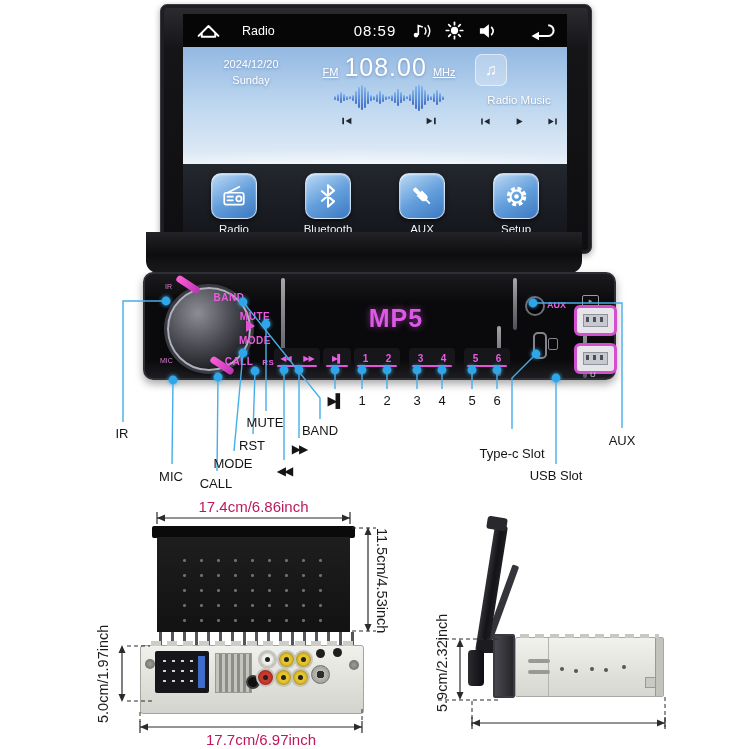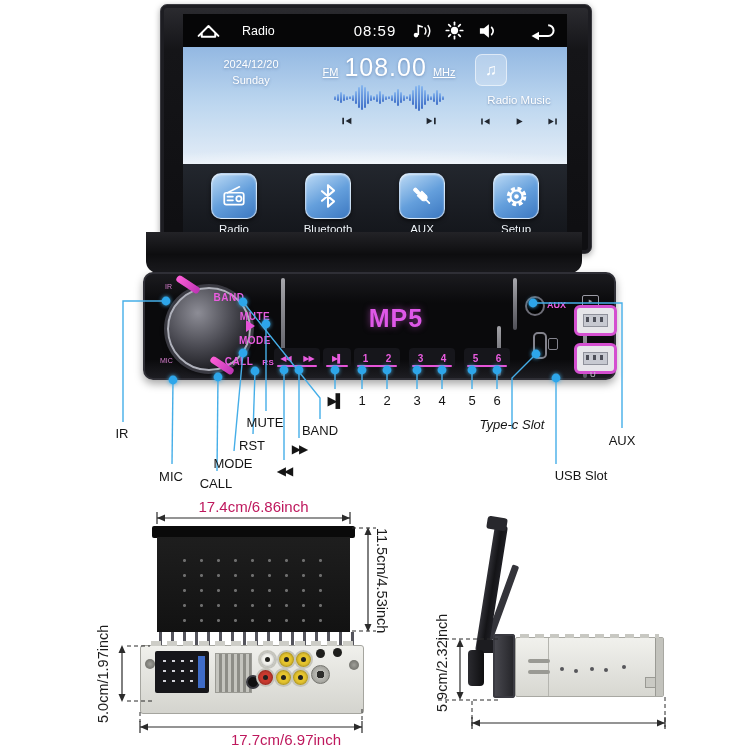--- a/index.html
+++ b/index.html
@@ -499,22 +499,22 @@
   <div class="lbl lbl-g" style="left:284px;top:464px;">◀◀</div>
   <div class="lbl lbl-g" style="left:299px;top:442px;">▶▶</div>
   <div class="lbl" style="left:320px;top:423px;">BAND</div>
   <div class="lbl lbl-g" style="left:335px;top:393px;font-size:13px;">▶▌</div>
   <div class="lbl" style="left:362px;top:393px;">1</div>
   <div class="lbl" style="left:387px;top:393px;">2</div>
   <div class="lbl" style="left:417px;top:393px;">3</div>
   <div class="lbl" style="left:442px;top:393px;">4</div>
   <div class="lbl" style="left:472px;top:393px;">5</div>
   <div class="lbl" style="left:497px;top:393px;">6</div>
-  <div class="lbl" style="left:512px;top:417px;font-style:italic;">Type-c Slot</div>
-  <div class="lbl" style="left:581px;top:468px;">USB Slot</div>
+  <div class="lbl" style="left:512px;top:446px;">Type-c Slot</div>
+  <div class="lbl" style="left:556px;top:468px;">USB Slot</div>
   <div class="lbl" style="left:622px;top:433px;">AUX</div>
 
   <div class="dim" style="left:166px;top:498px;width:175px;">17.4cm/6.86inch</div>
   <div class="abs dl-boxtop"></div>
   <div class="abs dl-box"></div>
   <div class="abs dl-dots"></div>
   <div class="abs dl-front"></div>
   <div class="abs dl-chassis">
     <div class="abs iso">
       <span class="isopins"></span>
@@ -529,21 +529,21 @@
     <div class="abs rca rca-y" style="left:133px;top:22px;"></div>
     <div class="abs rca rca-y" style="left:150px;top:22px;"></div>
     <div class="abs ant"></div>
     <div class="knb" style="left:175px;top:3px;"></div>
     <div class="knb" style="left:192px;top:2px;"></div>
     <div class="scrw" style="left:4px;top:13px;"></div>
     <div class="scrw" style="left:208px;top:14px;"></div>
   </div>
   <div class="dim-v" style="left:374px;top:526px;height:110px;">11.5cm/4.53inch</div>
   <div class="dim-v dim-vu" style="left:95px;top:618px;height:112px;">5.0cm/1.97inch</div>
-  <div class="dim" style="left:161px;top:731px;width:180px;text-align:right;">17.7cm/6.97inch</div>
+  <div class="dim" style="left:171px;top:731px;width:180px;">17.7cm/6.97inch</div>
 
   <div class="abs sv-arm"></div>
   <div class="abs sv-screen"></div>
   <div class="abs sv-cap"></div>
   <div class="abs sv-hinge"></div>
   <div class="abs sv-body">
     <div class="sv-seam"></div>
     <div class="sv-slot" style="left:12px;top:21px;"></div>
     <div class="sv-slot" style="left:12px;top:32px;"></div>
     <div class="sv-d" style="left:44px;top:29px;"></div>

